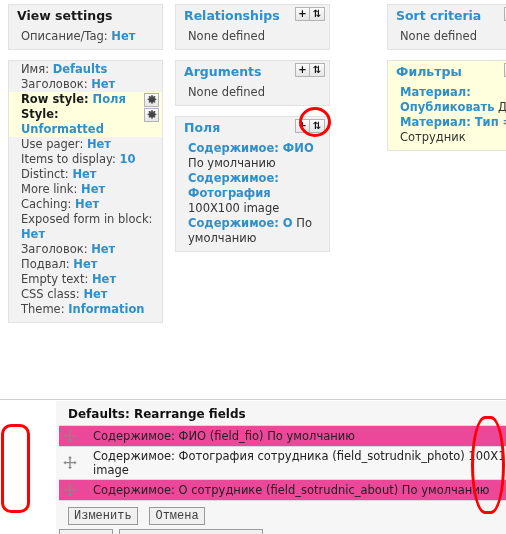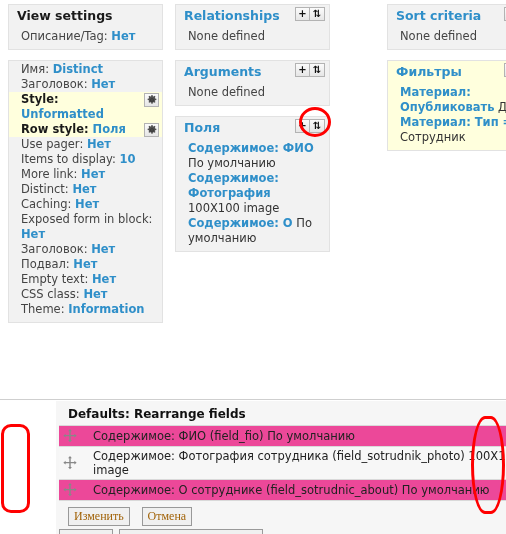--- a/index.html
+++ b/index.html
@@ -152,23 +152,23 @@
     display: inline-flex;
     align-items: center;
     justify-content: center;
     box-sizing: border-box;
   }
 
   #form-buttons {
     padding: 6px 0 0 12px;
   }
   .form-btn {
-    font-family: Liberation Serif, serif;
+    font-family: Liberation Mono, monospace;
     font-size: 12px;
-    color: #a16207;
+    color: #404040;
     background: #f0f0f0;
     border: 1px solid #999999;
     padding: 1px 5px;
     margin-right: 8px;
   }
   #bottom-stub {
     position: absolute;
     left: 3px;
     bottom: 0;
     display: flex;
@@ -221,68 +221,68 @@
           <span class="lnk">Нет</span>
         </div>
       </div>
     </div>
 
     <div class="panel">
       <div class="panel-body">
 
         <div>
           <span class="lbl">Имя:</span>
-          <span class="lnk">Distinct</span>
+          <span class="lnk">Defaults</span>
         </div>
 
         <div>
           <span class="lbl">Заголовок:</span>
           <span class="lnk">Нет</span>
+        </div>
+
+        <div class="hl-row">
+          <span>Row style:</span>
+          <span class="lnk">Поля</span>
+          <span class="gear-btn">
+            <span>
+              <svg width="10" height="10" viewBox="0 0 20 20">
+                <path fill="#333" d="M10 6.4a3.6 3.6 0 100 7.2 3.6 3.6 0 000-7.2zm0 5.4a1.8 1.8 0 110-3.6 1.8 1.8 0 010 3.6z"></path>
+                <path fill="#333" d="M11.2 0h-2.4l-.5 2.3-1.6.7-2-1.3L3 3.4l1.3 2-.7 1.6L1.3 7.5v2.4l2.3.5.7 1.6-1.3 2 1.7 1.7 2-1.3 1.6.7.5 2.3h2.4l.5-2.3 1.6-.7 2 1.3 1.7-1.7-1.3-2 .7-1.6 2.3-.5V7.5l-2.3-.5-.7-1.6 1.3-2L15.2 1.7l-2 1.3-1.6-.7z" opacity="0.85"></path>
+              </svg>
+            </span>
+          </span>
         </div>
 
         <div class="hl-row">
           <span>Style:</span>
           <span class="lnk">Unformatted</span>
           <span class="gear-btn">
             <span>
               <svg width="10" height="10" viewBox="0 0 20 20">
                 <path fill="#333" d="M10 6.4a3.6 3.6 0 100 7.2 3.6 3.6 0 000-7.2zm0 5.4a1.8 1.8 0 110-3.6 1.8 1.8 0 010 3.6z"></path>
                 <path fill="#333" d="M11.2 0h-2.4l-.5 2.3-1.6.7-2-1.3L3 3.4l1.3 2-.7 1.6L1.3 7.5v2.4l2.3.5.7 1.6-1.3 2 1.7 1.7 2-1.3 1.6.7.5 2.3h2.4l.5-2.3 1.6-.7 2 1.3 1.7-1.7-1.3-2 .7-1.6 2.3-.5V7.5l-2.3-.5-.7-1.6 1.3-2L15.2 1.7l-2 1.3-1.6-.7z" opacity="0.85"></path>
               </svg>
             </span>
           </span>
         </div>
 
-        <div class="hl-row">
-          <span>Row style:</span>
-          <span class="lnk">Поля</span>
-          <span class="gear-btn">
-            <span>
-              <svg width="10" height="10" viewBox="0 0 20 20">
-                <path fill="#333" d="M10 6.4a3.6 3.6 0 100 7.2 3.6 3.6 0 000-7.2zm0 5.4a1.8 1.8 0 110-3.6 1.8 1.8 0 010 3.6z"></path>
-                <path fill="#333" d="M11.2 0h-2.4l-.5 2.3-1.6.7-2-1.3L3 3.4l1.3 2-.7 1.6L1.3 7.5v2.4l2.3.5.7 1.6-1.3 2 1.7 1.7 2-1.3 1.6.7.5 2.3h2.4l.5-2.3 1.6-.7 2 1.3 1.7-1.7-1.3-2 .7-1.6 2.3-.5V7.5l-2.3-.5-.7-1.6 1.3-2L15.2 1.7l-2 1.3-1.6-.7z" opacity="0.85"></path>
-              </svg>
-            </span>
-          </span>
-        </div>
-
         <div>
           <span class="lbl">Use pager:</span>
           <span class="lnk">Нет</span>
         </div>
         <div>
           <span class="lbl">Items to display:</span>
           <span class="lnk">10</span>
         </div>
         <div>
+          <span class="lbl">Distinct:</span>
+          <span class="lnk">Нет</span>
+        </div>
+        <div>
           <span class="lbl">More link:</span>
-          <span class="lnk">Нет</span>
-        </div>
-        <div>
-          <span class="lbl">Distinct:</span>
           <span class="lnk">Нет</span>
         </div>
         <div>
           <span class="lbl">Caching:</span>
           <span class="lnk">Нет</span>
         </div>
         <div>
           <span class="lbl">Exposed form in block:</span>
           <span class="lnk">Нет</span>
         </div>

